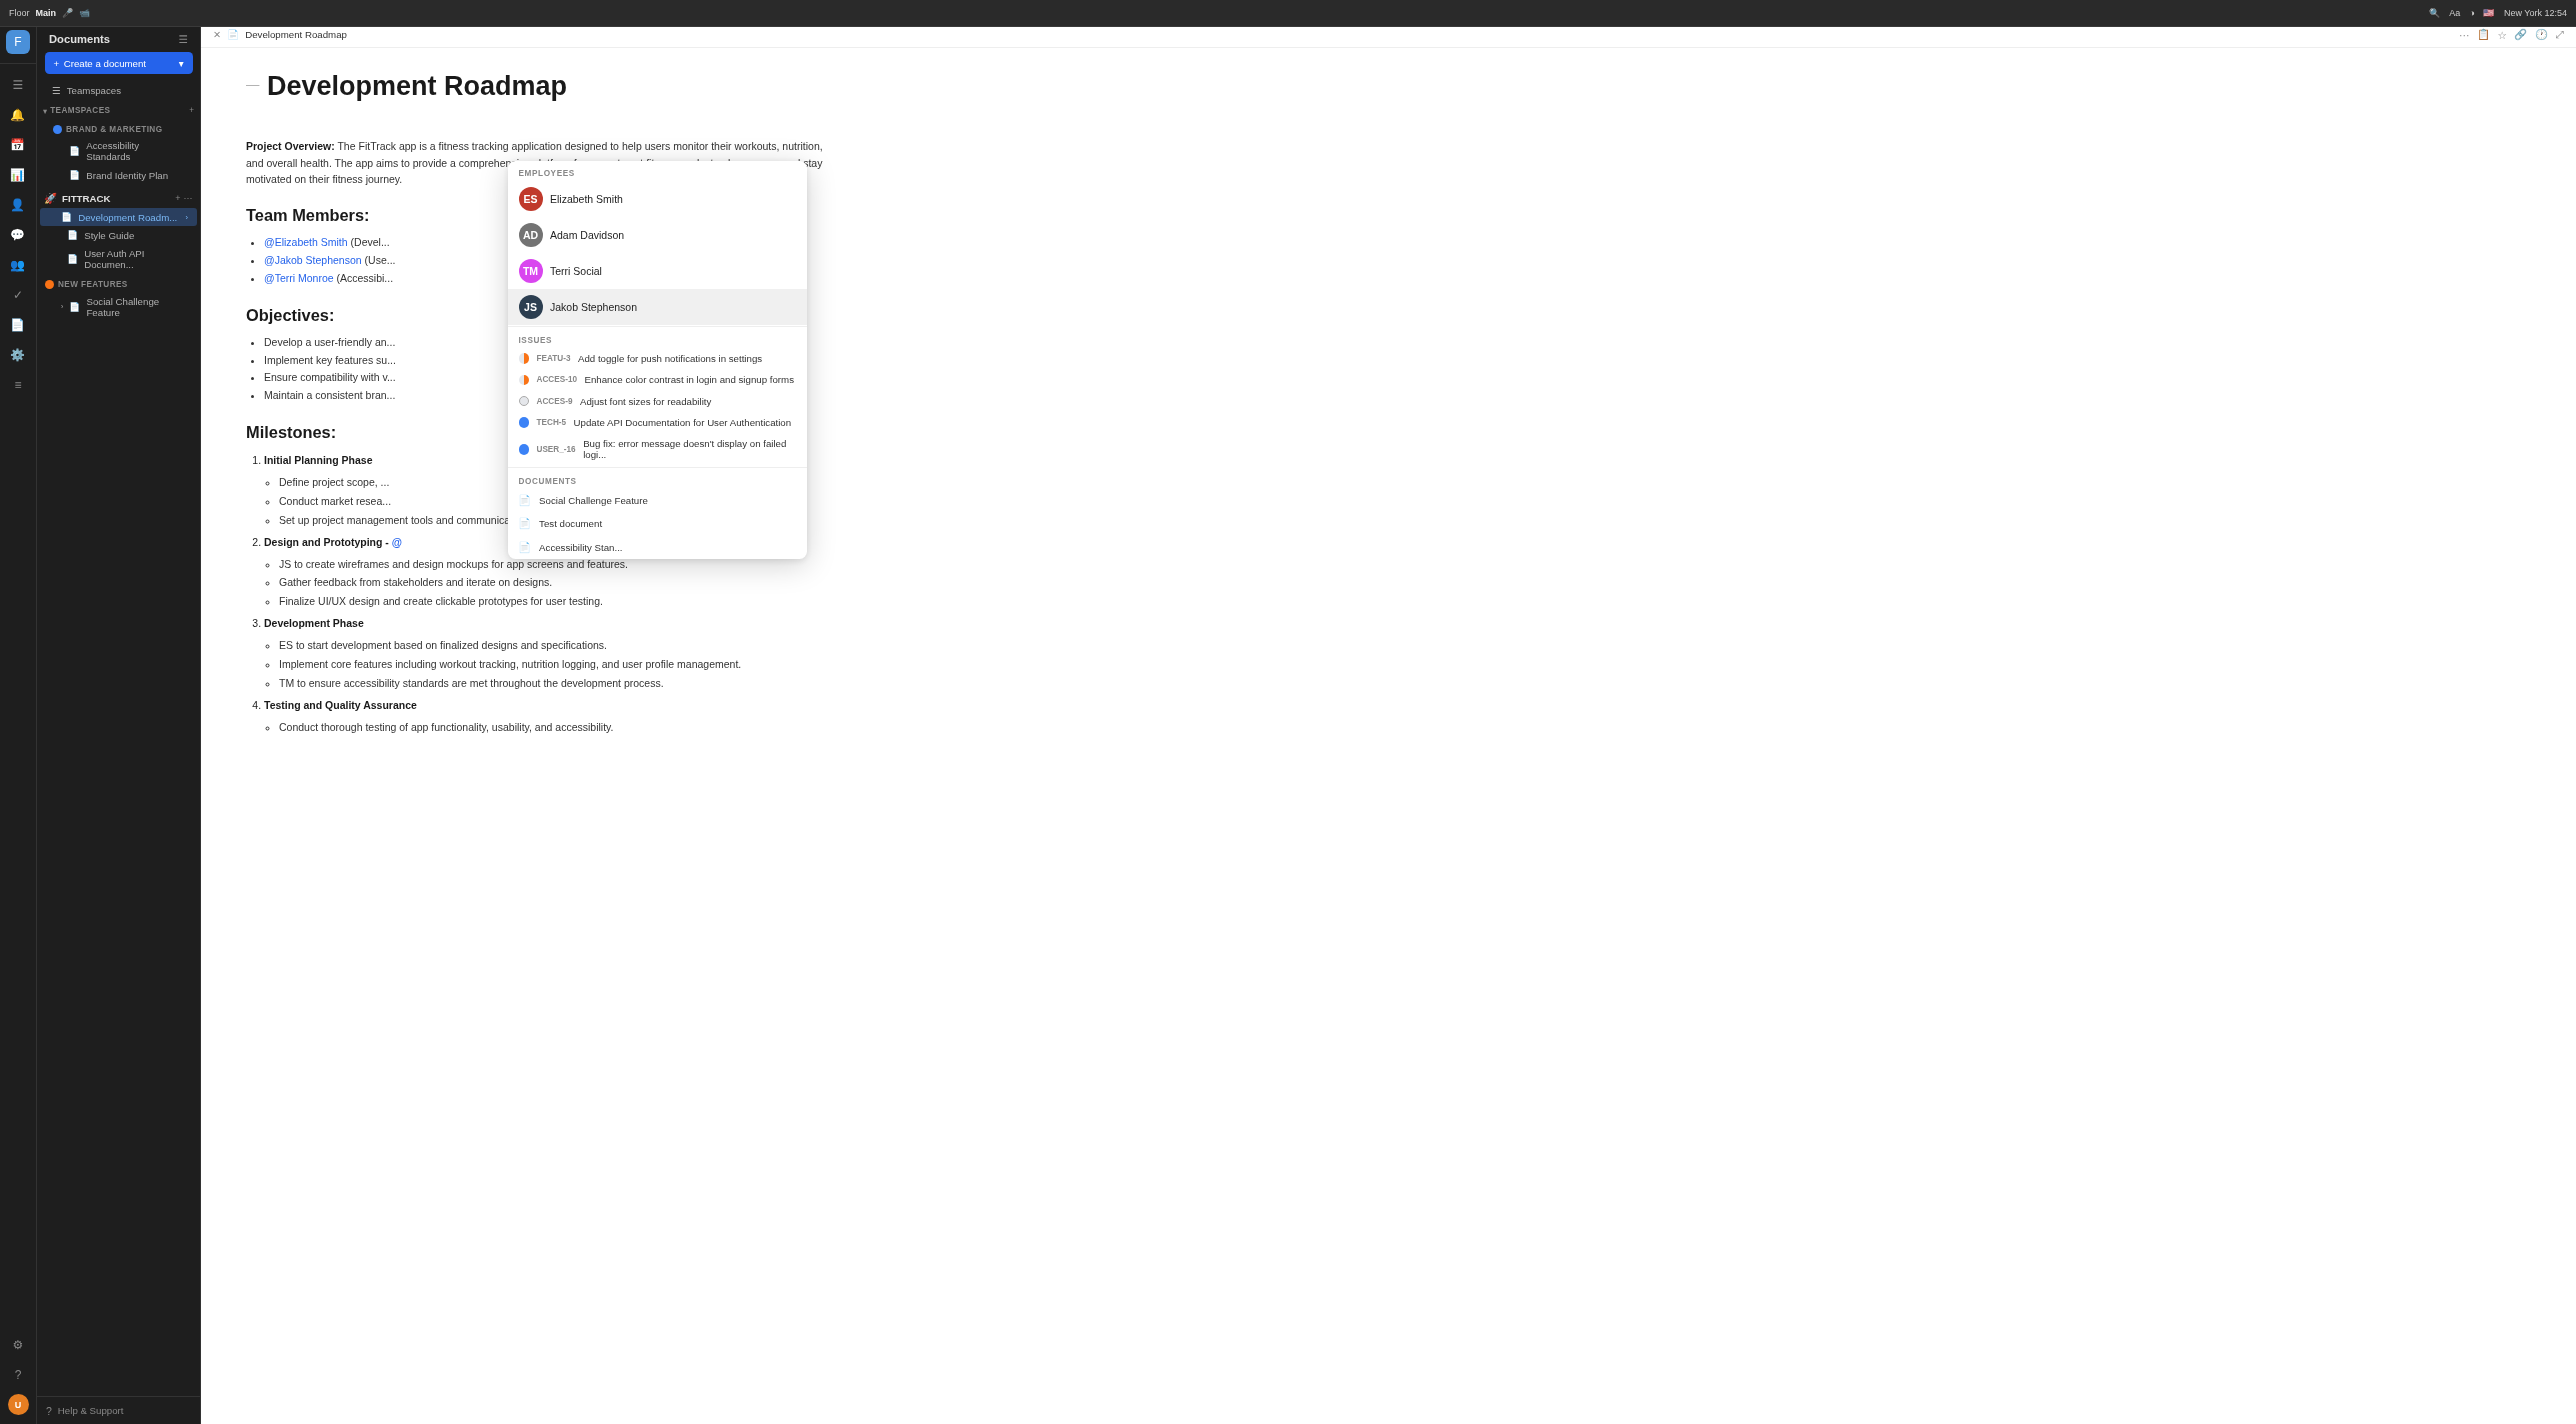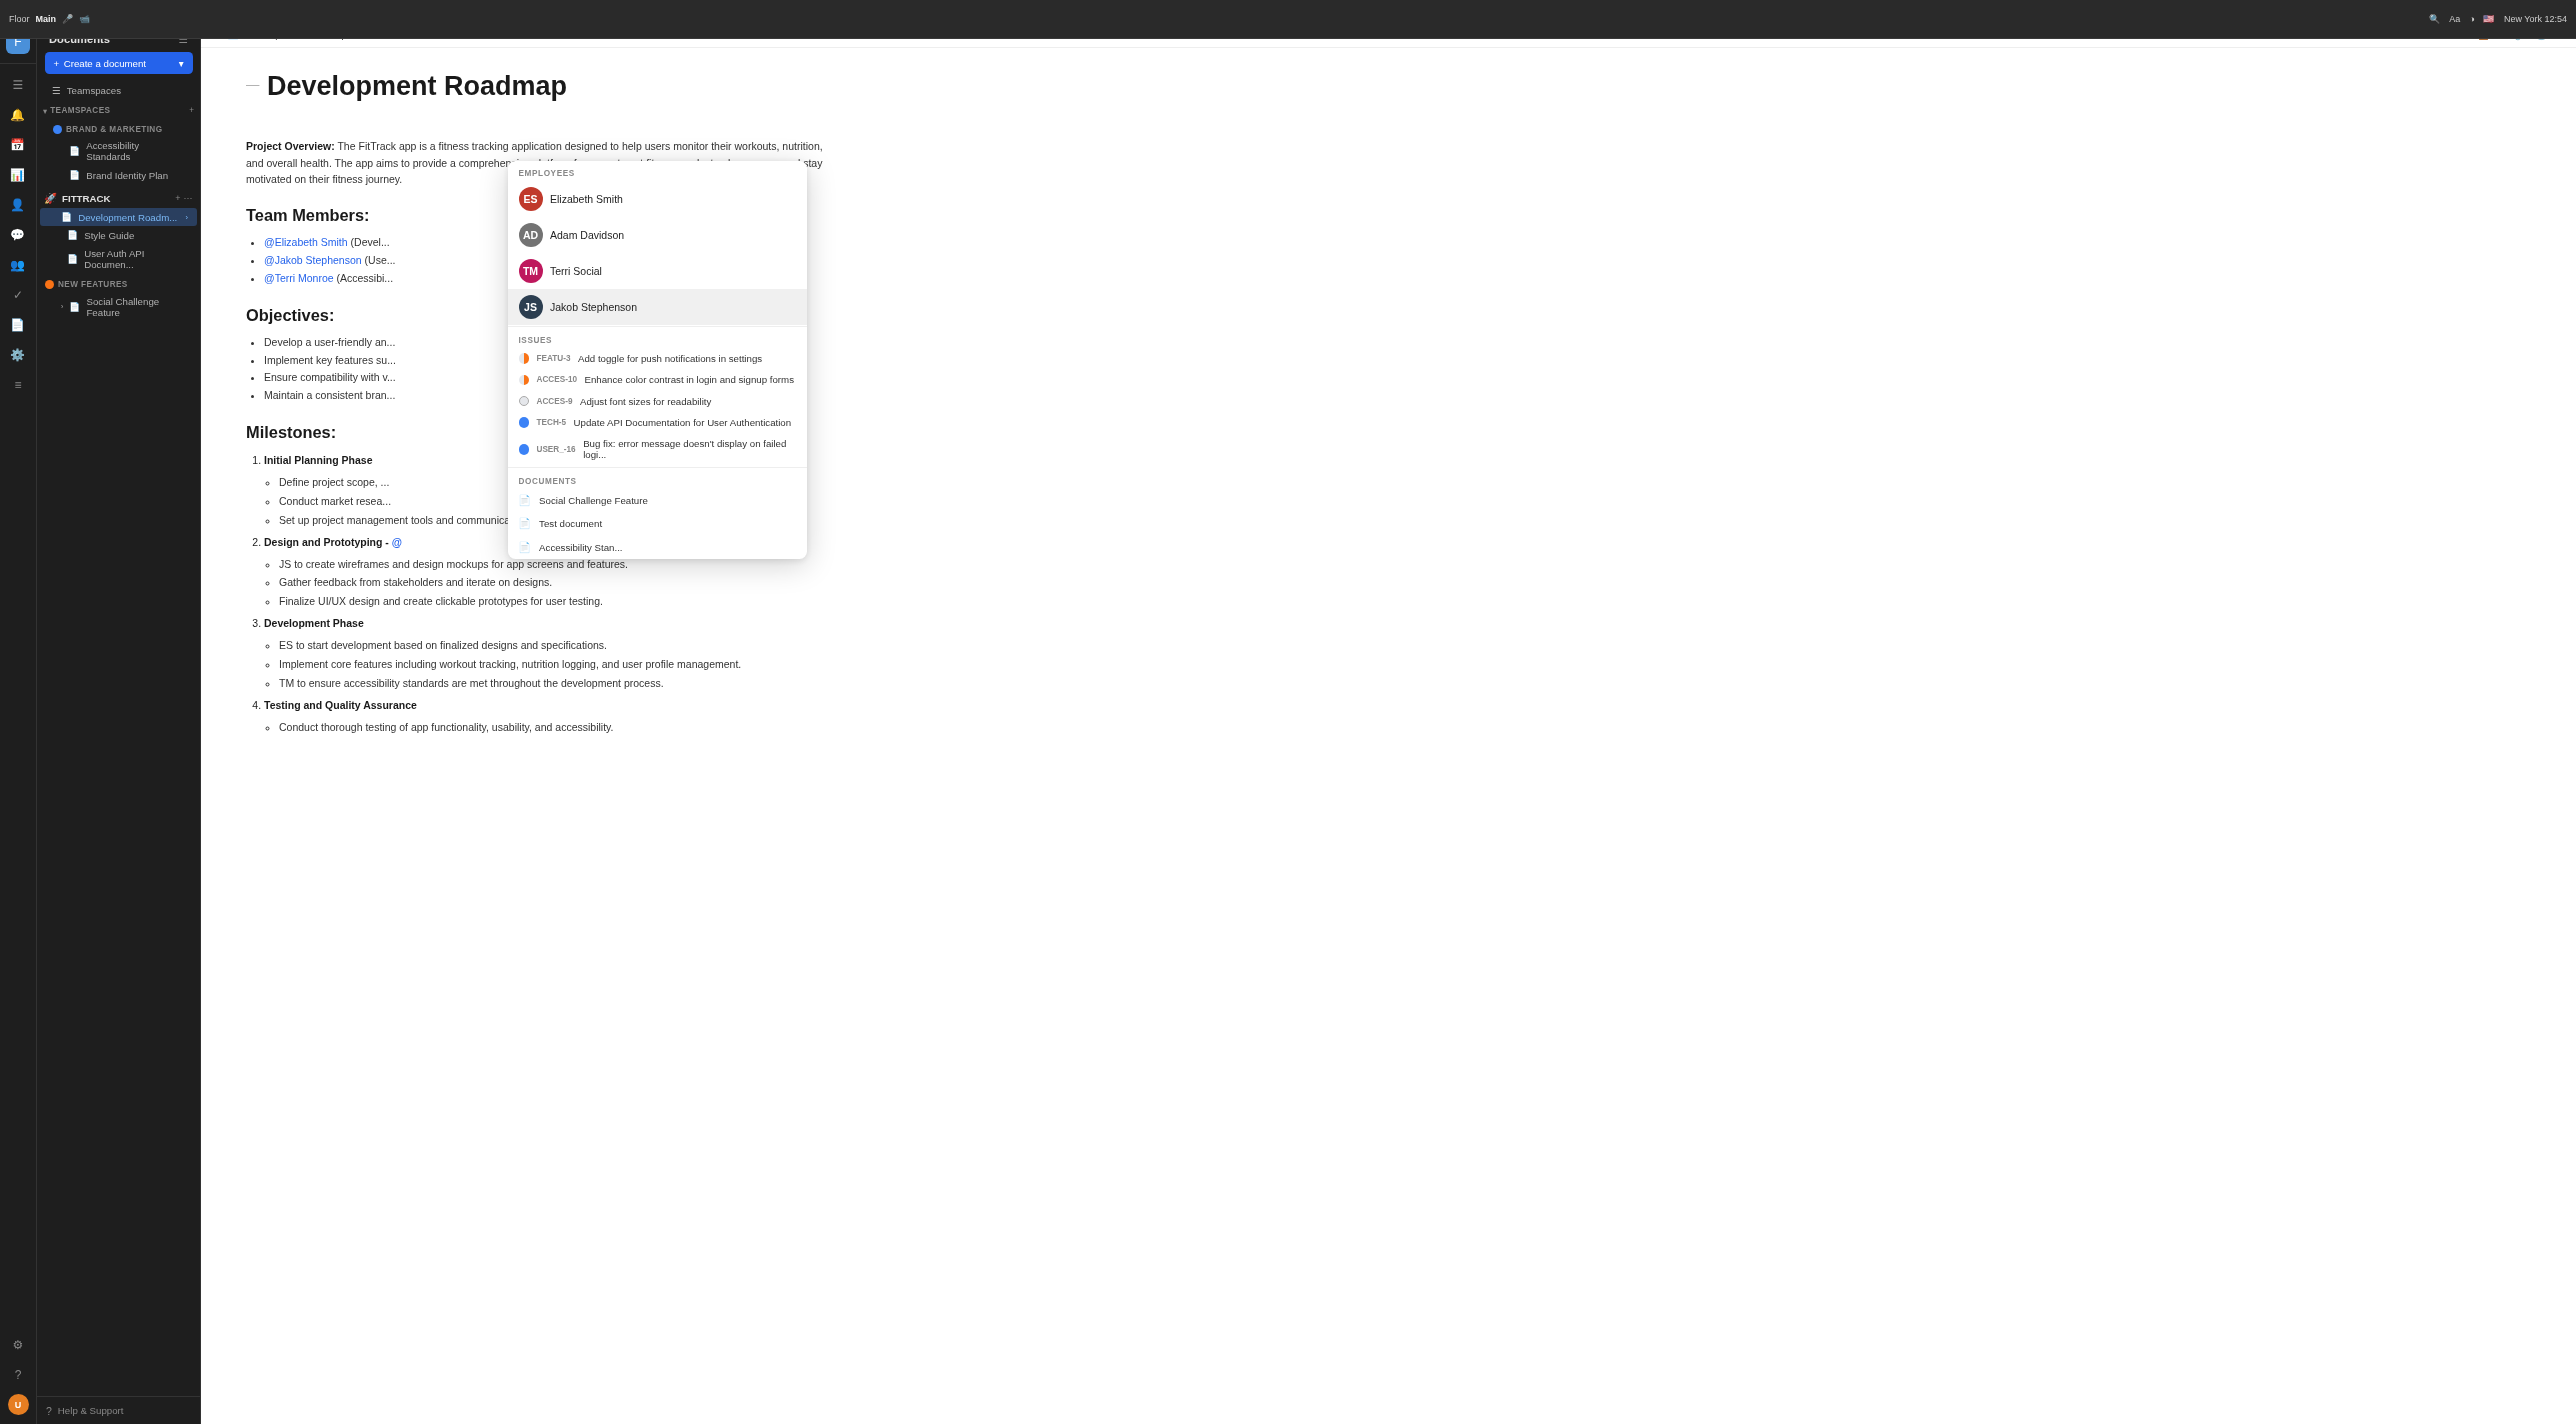--- a/index.html
+++ b/index.html
@@ -1,20 +1,20 @@
 <!DOCTYPE html>
 <html style="font-size:12px"><head>
   <meta charset="utf-8">
   <style>
     * { box-sizing: border-box; margin: 0; padding: 0; }
     body { font-family: -apple-system, BlinkMacSystemFont, 'Segoe UI', sans-serif; background: #1a1a1a; display: flex; height: 100vh; overflow: hidden; font-size: 10.5px; }
 
     
     .topbar {
-      position: fixed; top: 0; left: 0; right: 0; height: 39px;
+      position: fixed; top: 0; left: 0; right: 0; height: 27px;
       background: #2a2a2a; display: flex; align-items: center;
       padding: 0 9px; z-index: 100; border-bottom: 0.7px solid #3a3a3a;
       color: #ccc; font-size: 9px; gap: 6px;
     }
     .topbar-right { margin-left: auto; display: flex; align-items: center; gap: 9px; font-size: 9px; color: #ccc; }
 
     
     .app { display: flex; width: 100%; height: 100vh; padding-top: 22.4px; }
 
     
@@ -402,21 +402,21 @@
 
         <div class="popup-employee">
           <div class="employee-avatar" style="background:#c0392b;">ES</div>
           <span>Elizabeth Smith</span>
         </div>
         <div class="popup-employee">
           <div class="employee-avatar" style="background:#737373;">AD</div>
           <span>Adam Davidson</span>
         </div>
         <div class="popup-employee">
-          <div class="employee-avatar" style="background:#be185d;">TM</div>
+          <div class="employee-avatar" style="background:#d946ef;">TM</div>
           <span>Terri Social</span>
         </div>
         <div class="popup-employee selected">
           <div class="employee-avatar" style="background:#2c3e50;">JS</div>
           <span>Jakob Stephenson</span>
         </div>
 
         <div class="divider"></div>
 
         <div class="popup-section-label">ISSUES</div>

